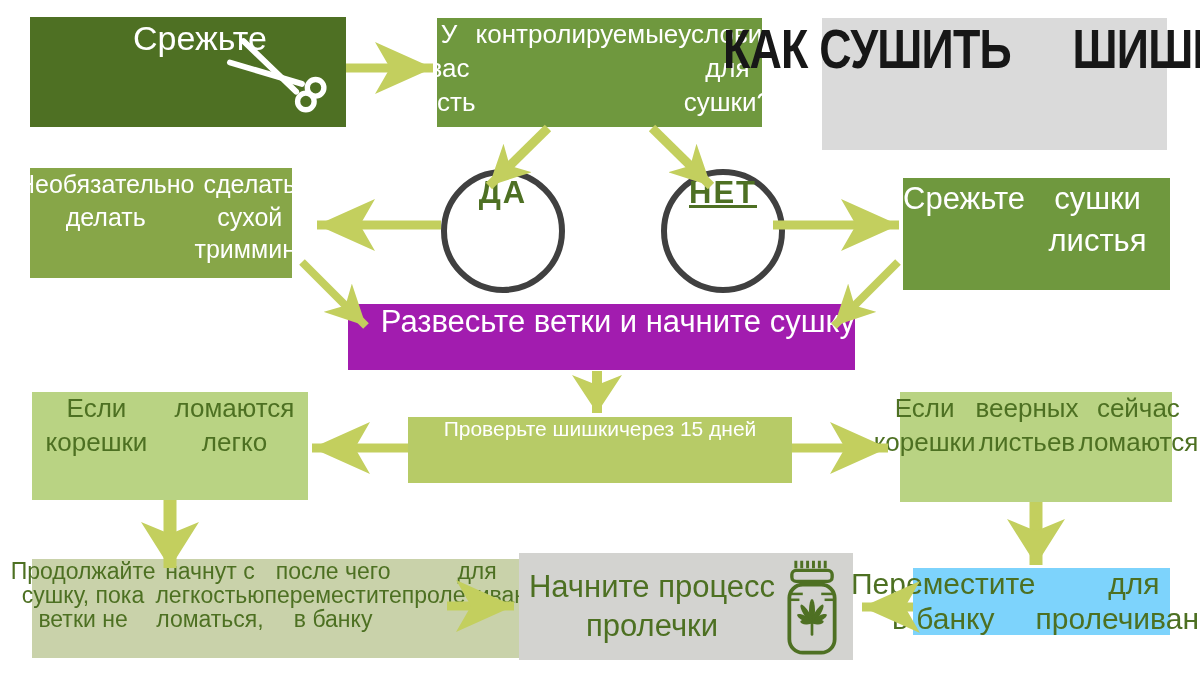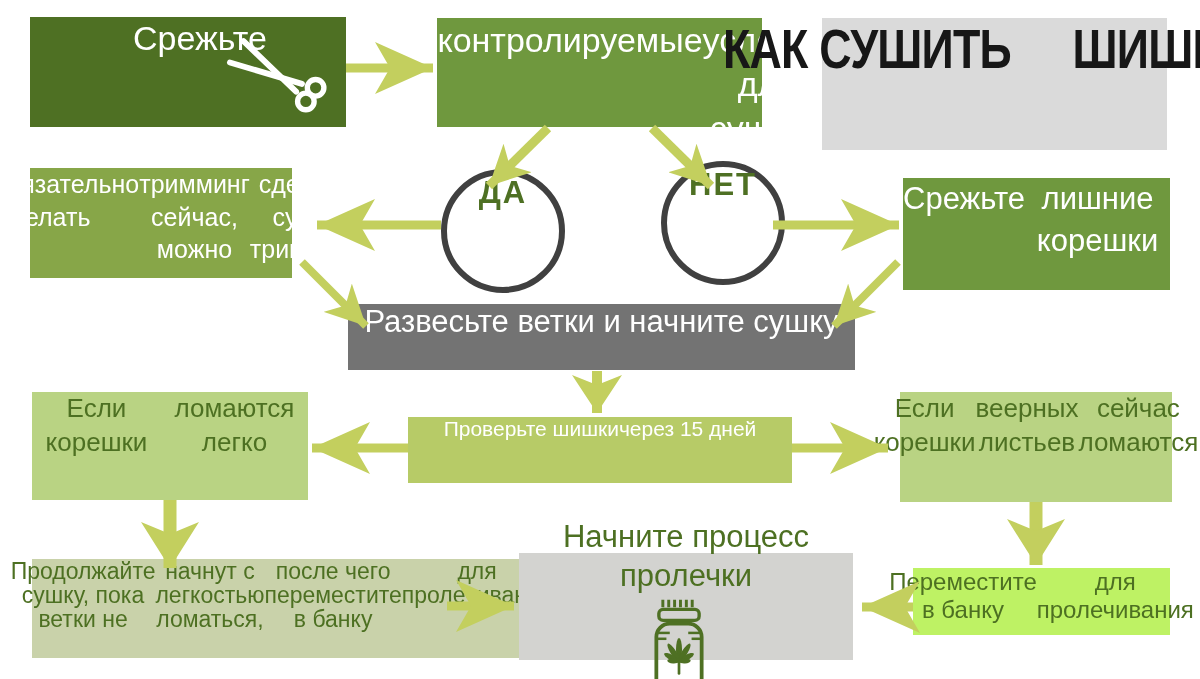--- a/index.html
+++ b/index.html
@@ -8,49 +8,49 @@
     font-family:"Liberation Sans",sans-serif;
   }
   .box{position:absolute;display:flex;flex-direction:row;justify-content:center;
        text-align:center;color:#ffffff;box-sizing:border-box;}
   .arrow-layer{position:absolute;left:0;top:0;width:1200px;height:679px;z-index:6;pointer-events:none;}
 
   
   .n-cutplant{left:30px;top:17px;width:316px;height:110px;background:#4e7023;
               text-align:left;padding-left:24px;font-size:34px;line-height:1.25;z-index:2;}
   .n-question{left:437px;top:18px;width:325px;height:109px;background:#6f983e;
-              font-size:34px;line-height:1.3;z-index:2;}
+              font-size:26px;line-height:1.3;z-index:2;}
   .n-title{left:822px;top:18px;width:345px;height:132px;background:#dadada;
            color:#171717;font-weight:bold;font-size:56px;line-height:1.12;z-index:2;letter-spacing:-1px;}
   .n-title .cond{transform:scaleX(0.8);transform-origin:50% 50%;white-space:nowrap;}
   .circle{position:absolute;width:112px;height:112px;border-radius:50%;background:#ffffff;
           border:6px solid #404040;display:flex;align-items:flex-start;justify-content:center;
           color:#4e7023;font-weight:bold;font-size:31px;letter-spacing:2px;z-index:3;}
   .c-yes{left:441px;top:169px;}
-  .c-no{left:661px;top:161px;}
+  .c-no{left:661px;top:169px;text-decoration:underline;}
   .n-optionaltrim{left:30px;top:168px;width:262px;height:110px;background:#87a648;
                   font-size:25px;line-height:1.3;z-index:2;}
   .n-cutleaves{left:903px;top:178px;width:267px;height:112px;background:#6f983e;
                font-size:31px;line-height:1.35;z-index:2;}
-  .n-hangdry{left:348px;top:304px;width:507px;height:66px;background:#737373;
-             font-size:31px;z-index:2;}
+  .n-hangdry{left:348px;top:304px;width:507px;height:66px;background:#a21caf;
+             font-size:31px;z-index:2;justify-content:flex-end;}
   .n-checkbuds{left:408px;top:417px;width:384px;height:66px;background:#b7cb67;
                font-size:21px;line-height:1.15;z-index:2;}
   .n-stemsnotsnap{left:32px;top:392px;width:276px;height:108px;background:#b9d383;
                   color:#4d7022;font-size:26px;line-height:1.3;z-index:2;}
   .n-stemssnap{left:900px;top:392px;width:272px;height:110px;background:#b9d383;
                color:#4d7022;font-size:26px;line-height:1.3;z-index:2;}
   .n-continuedrying{left:32px;top:559px;width:499px;height:99px;background:#c9d2aa;
                     color:#4d7022;font-size:23px;line-height:24px;z-index:2;}
   .n-startcuring{left:519px;top:553px;width:334px;height:107px;background:#d3d3d0;
                  color:#4d7022;font-size:31px;line-height:1.25;z-index:2;
-                 flex-direction:column;align-items:center;}
+                 flex-direction:row;align-items:center;}
   .n-startcuring .txt{flex:1;text-align:center;}
-  .n-movetojar{left:913px;top:568px;width:257px;height:67px;background:#bef264;
-               color:#4d7022;font-size:24px;line-height:1.15;z-index:2;}
+  .n-movetojar{left:913px;top:568px;width:257px;height:67px;background:#7dd3fc;
+               color:#4d7022;font-size:30px;line-height:1.15;z-index:2;align-items:center;}
   .scissors{position:absolute;right:8px;bottom:2px;}
   .jar{margin-right:14px;flex:0 0 auto;}
   b{font-weight:bold;}
 </style>
 </head>
 <body>
 
 <div class="canvas">
 
   <div class="box n-cutplant">
@@ -78,27 +78,26 @@
 
   <div class="circle c-yes">
     <span>ДА</span>
   </div>
   <div class="circle c-no">
     <span>НЕТ</span>
   </div>
 
   <div class="box n-optionaltrim">
     <div>Необязательно делать</div>
-    <div>тримминг сейчас, можно</div>
     <div>сделать сухой тримминг</div>
   </div>
 
   <div class="box n-cutleaves">
     <div>Срежьте</div>
-    <div>лишние корешки</div>
+    <div>сушки листья</div>
   </div>
 
   <div class="box n-hangdry">
     <div>Развесьте ветки и начните сушку</div>
   </div>
 
   <div class="box n-checkbuds">
     <div>Проверьте шишки</div>
     <div>через 15 дней</div>
   </div>

